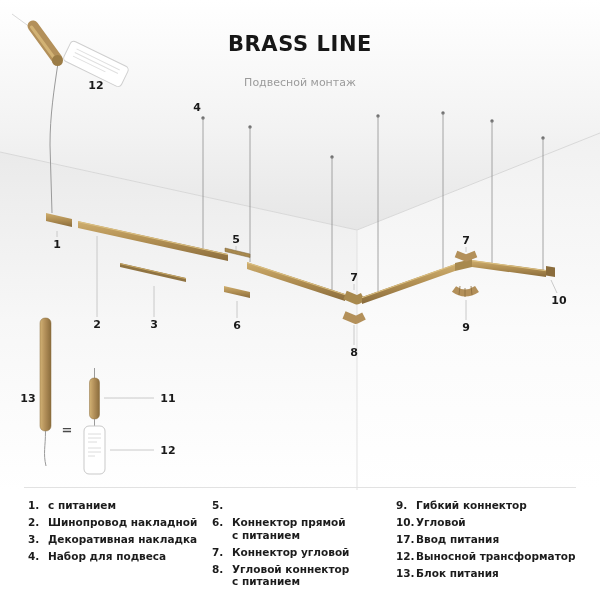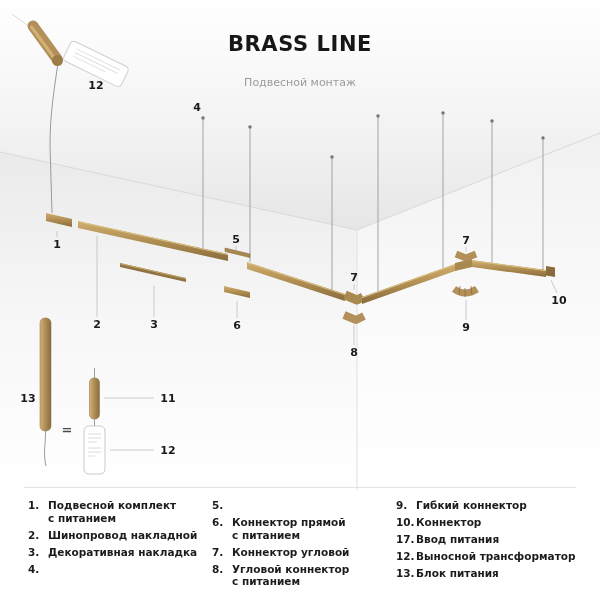--- a/index.html
+++ b/index.html
@@ -198,40 +198,43 @@
   </div>
 
   <div class="legend">
     <div class="legend-divider"></div>
     <div class="legend-cols">
 
       <div class="col">
         <div class="legend-item">
           <span class="num">1.</span>
           <span class="lbl">
-            <span>Подвесной комплект</span>
             <span class="l2">с питанием</span>
           </span>
         </div>
         <div class="legend-item">
           <span class="num">2.</span>
           <span class="lbl">
             <span>Шинопровод накладной</span>
 
           </span>
         </div>
         <div class="legend-item">
           <span class="num">3.</span>
           <span class="lbl">
             <span>Декоративная накладка</span>
 
           </span>
         </div>
         <div class="legend-item">
           <span class="num">4.</span>
+          <span class="lbl">
+            <span>Набор для подвеса</span>
+
+          </span>
         </div>
       </div>
 
       <div class="col">
         <div class="legend-item">
           <span class="num">5.</span>
         </div>
         <div class="legend-item">
           <span class="num">6.</span>
           <span class="lbl">
@@ -259,21 +262,21 @@
         <div class="legend-item">
           <span class="num">9.</span>
           <span class="lbl">
             <span>Гибкий коннектор</span>
 
           </span>
         </div>
         <div class="legend-item">
           <span class="num">10.</span>
           <span class="lbl">
-            <span>Коннектор</span>
+            <span>Угловой</span>
 
           </span>
         </div>
         <div class="legend-item">
           <span class="num">17.</span>
           <span class="lbl">
             <span>Ввод питания</span>
 
           </span>
         </div>

